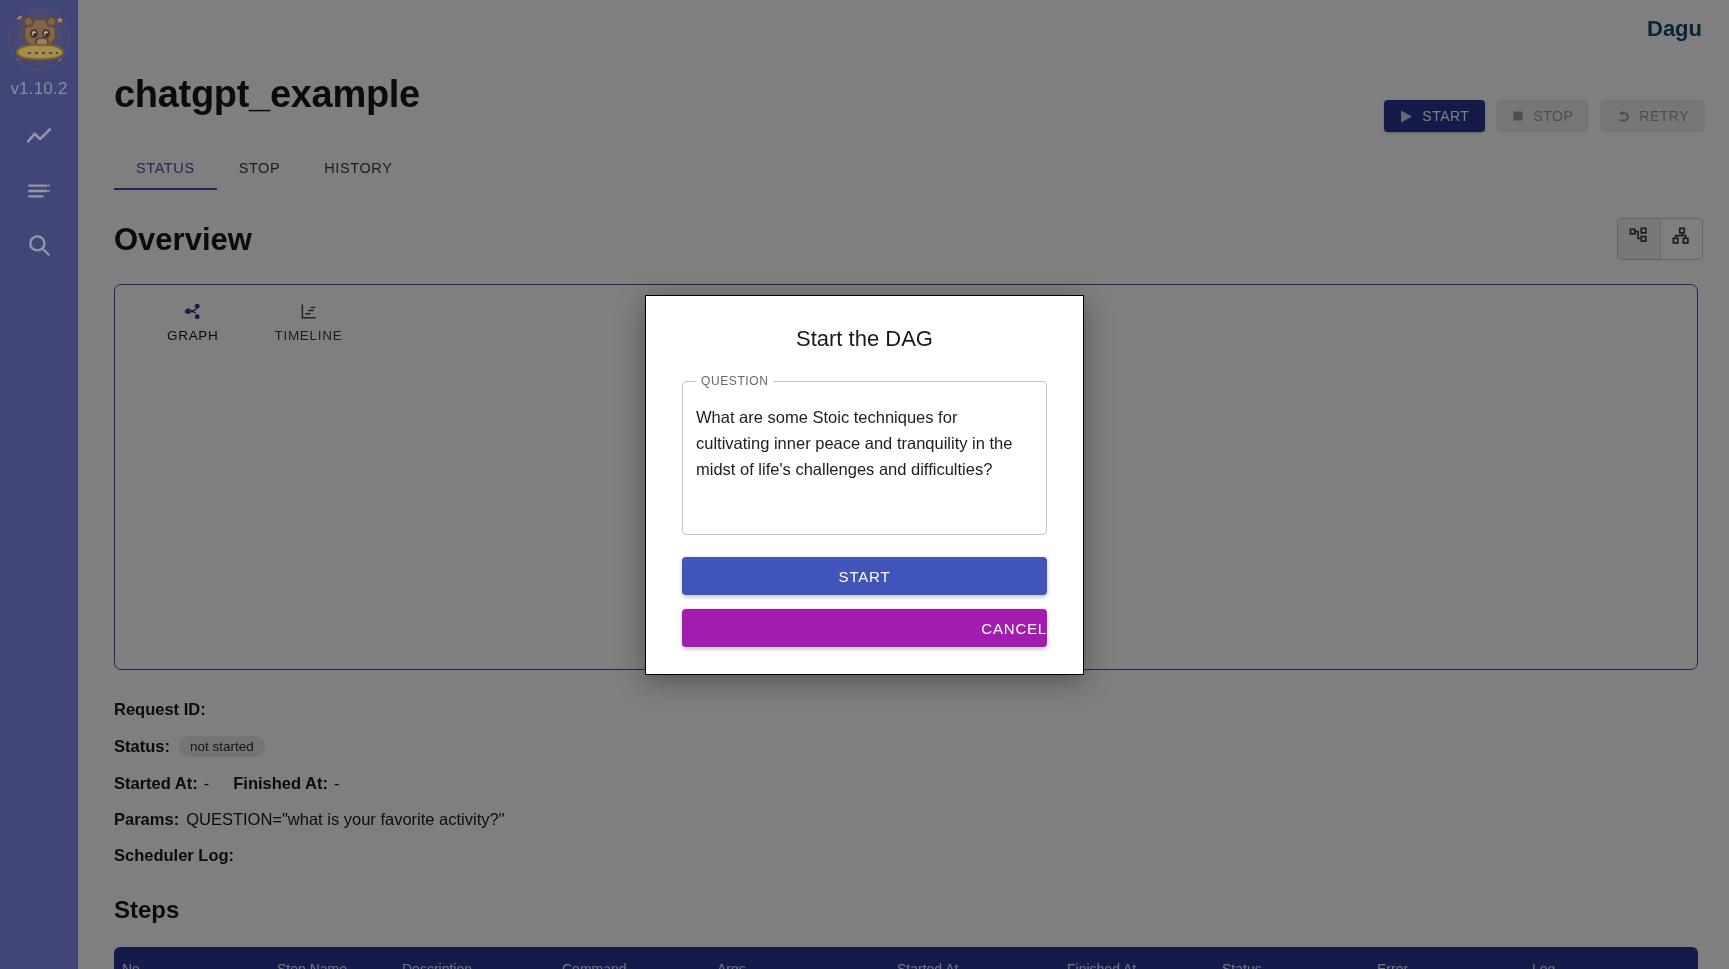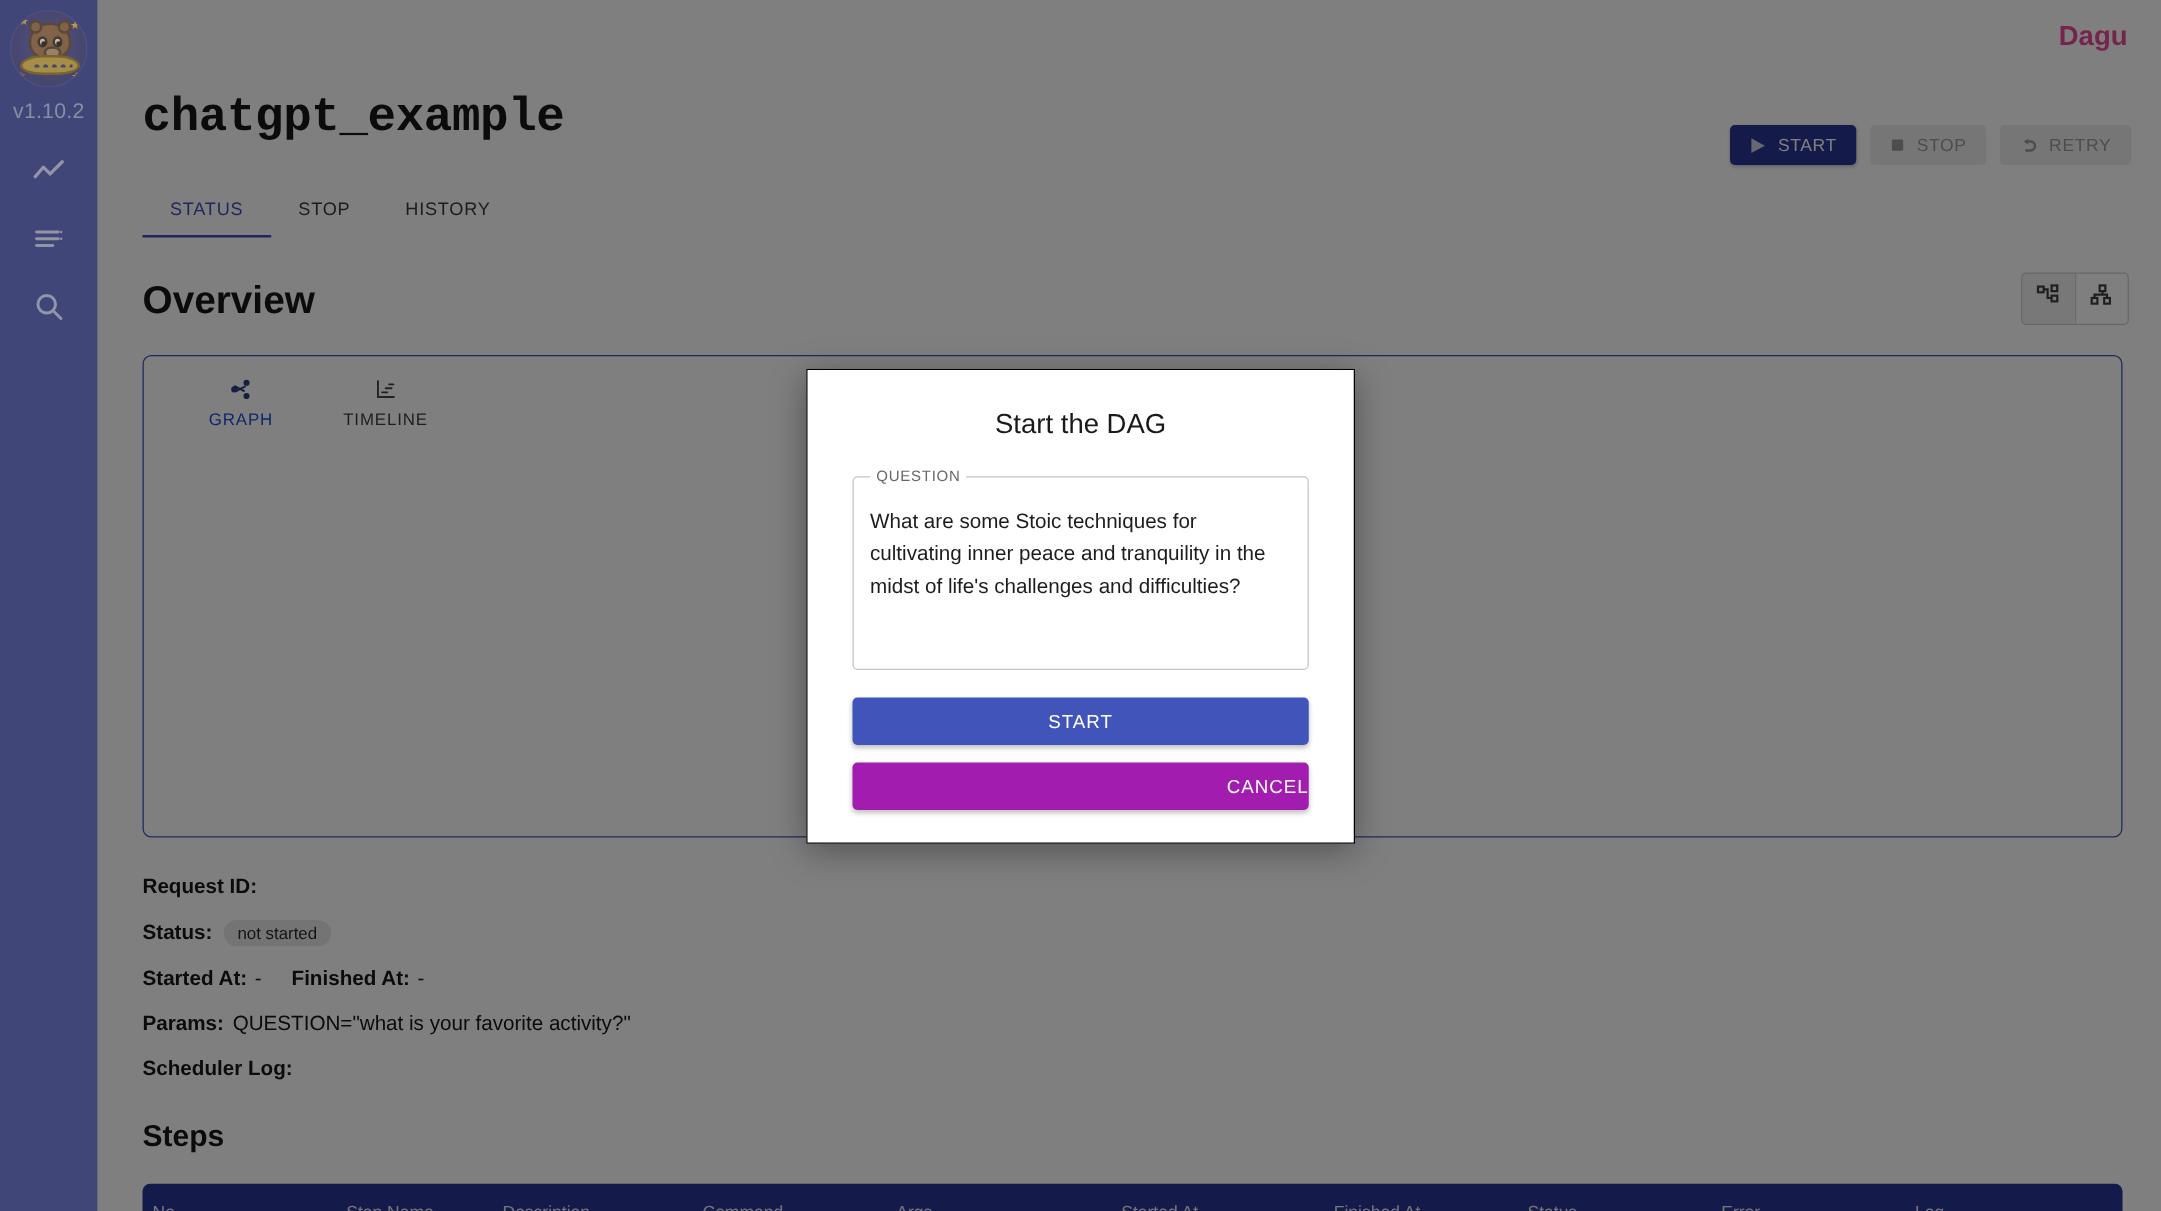--- a/index.html
+++ b/index.html
@@ -76,25 +76,25 @@
     position: absolute; left: 78px; top: 0;
     width: 1651px; height: 969px;
     background: #ffffff; overflow: hidden;
   }
   .main-scrim {
     position: absolute; left: 78px; top: 0; width: 1651px; height: 969px;
     background: rgba(0,0,0,0.50); z-index: 20; pointer-events: none;
   }
   .brand {
     position: absolute; right: 27px; top: 16px;
-    font-size: 22px; font-weight: bold; color: #ec4899;
+    font-size: 22px; font-weight: bold; color: #0c4a6e;
   }
   .page-title {
     position: absolute; left: 36px; top: 73px;
-    font-size: 38px; font-weight: bold; color: #161616; letter-spacing: -0.3px; font-family: Liberation Mono, monospace;
+    font-size: 38px; font-weight: bold; color: #161616; letter-spacing: -0.3px;
   }
   .actions { position: absolute; right: 24px; top: 100px; display: flex; gap: 11px; }
   .btn {
     height: 32px; border: none; border-radius: 4px;
     font-size: 14px; font-weight: 500; letter-spacing: 0.5px;
     display: flex; align-items: center; gap: 9px;
     padding: 0 16px; cursor: pointer;
     font-family: "Liberation Sans", sans-serif;
     box-shadow: 0 1px 3px rgba(0,0,0,0.22);
   }
@@ -130,21 +130,21 @@
 
   .graph-panel {
     position: absolute; left: 36px; top: 284px;
     width: 1584px; height: 386px;
     border: 1px solid #3f51b5; border-radius: 7px; background: #fff;
   }
   .graph-tabs { display: flex; padding-left: 42px; padding-top: 10px; gap: 36px; }
   .gtab { display: flex; flex-direction: column; align-items: center; cursor: pointer;
           padding: 6px 10px 8px; }
   .gtab .gt-ico { height: 20px; display: flex; align-items: center; color: #2c3e83; }
-  .gtab .gt-lbl { margin-top: 7px; font-size: 13.5px; letter-spacing: 0.7px; color: #1d4ed8; }
+  .gtab .gt-lbl { margin-top: 7px; font-size: 13.5px; letter-spacing: 0.7px; color: #0f172a; }
   .gtab.inactive .gt-ico { color: #444; }
   .gtab.inactive .gt-lbl { color: #3d3d3d; }
 
   .dag-flow {
     position: absolute; left: 50px; top: 118px;
     display: flex; align-items: center;
   }
   .node {
     border: 1px solid #55808c; border-radius: 6px; background: #ffffff;
     padding: 11px 17px; font-size: 16px; color: #232323; white-space: nowrap;

